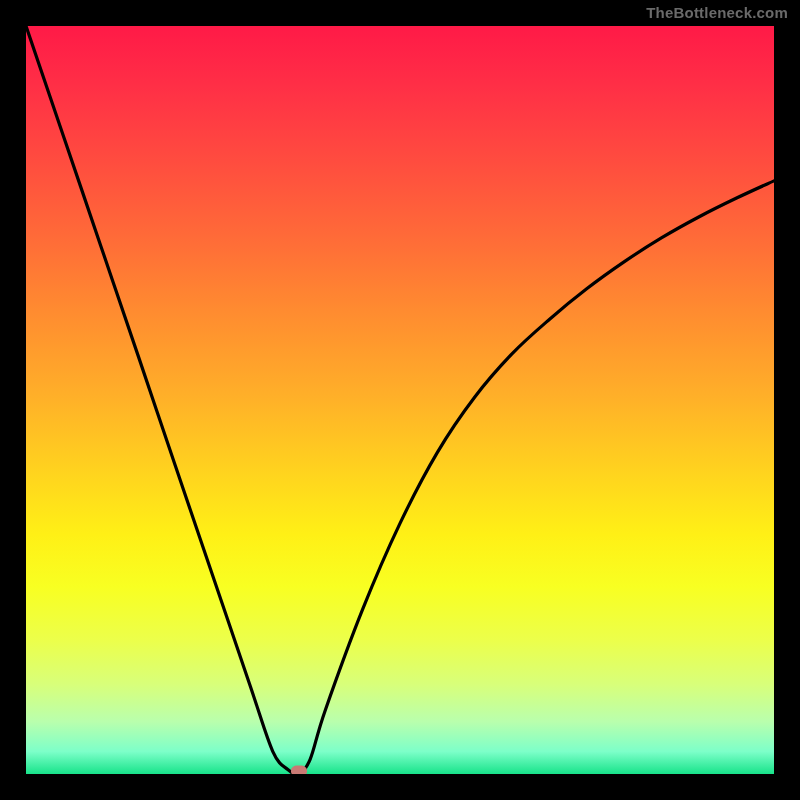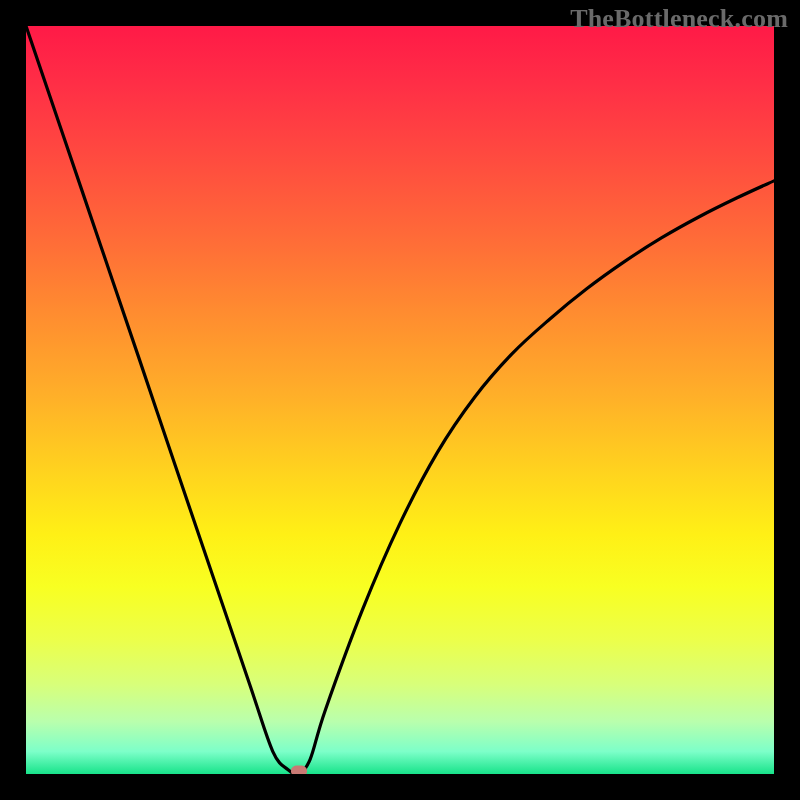--- a/index.html
+++ b/index.html
@@ -15,26 +15,25 @@
     position: relative;
     width: 800px;
     height: 800px;
     background: #000;
   }
   .watermark {
     position: absolute;
     top: 4px;
     right: 12px;
     color: #6a6a6a;
-    font-size: 26px;
+    font-size: 15px;
     font-weight: 600;
     letter-spacing: 0.2px;
     z-index: 10;
     user-select: none;
-    font-family: Liberation Serif, serif;
   }
   .plot {
     position: absolute;
     left: 26px;
     top: 26px;
     width: 748px;
     height: 748px;
     overflow: hidden;
   }
   .gradient {

